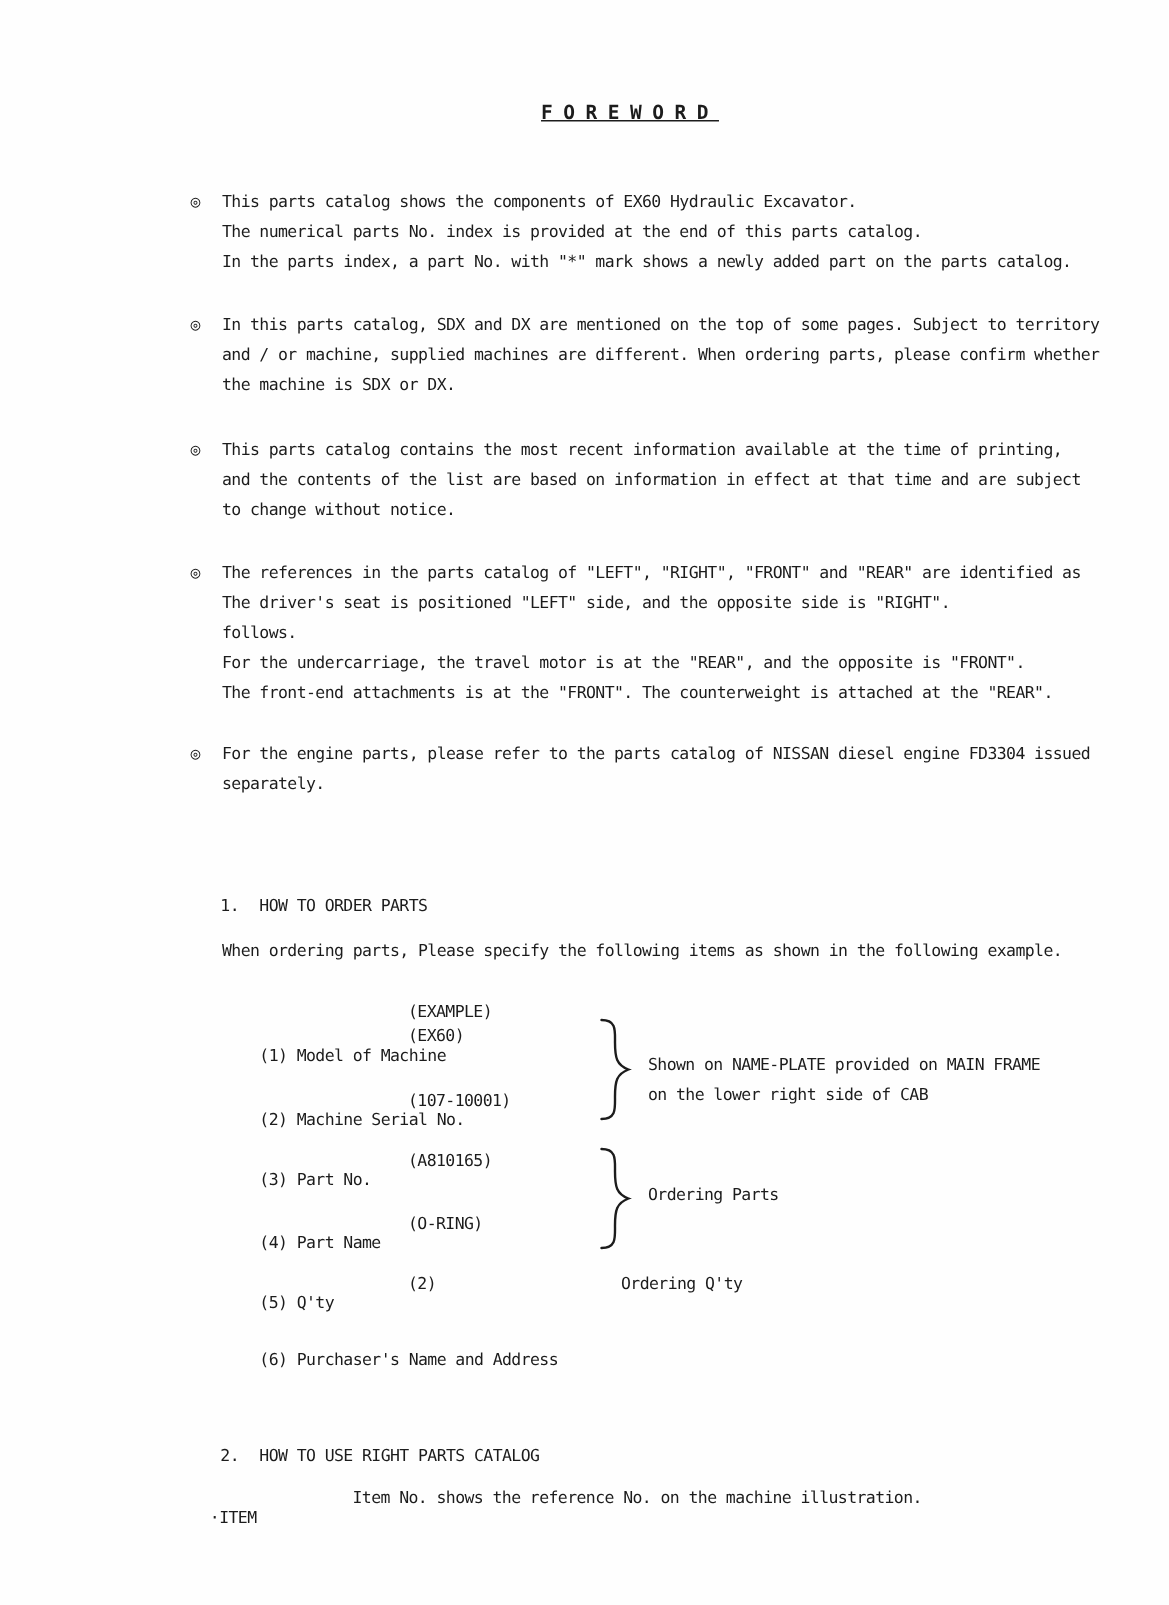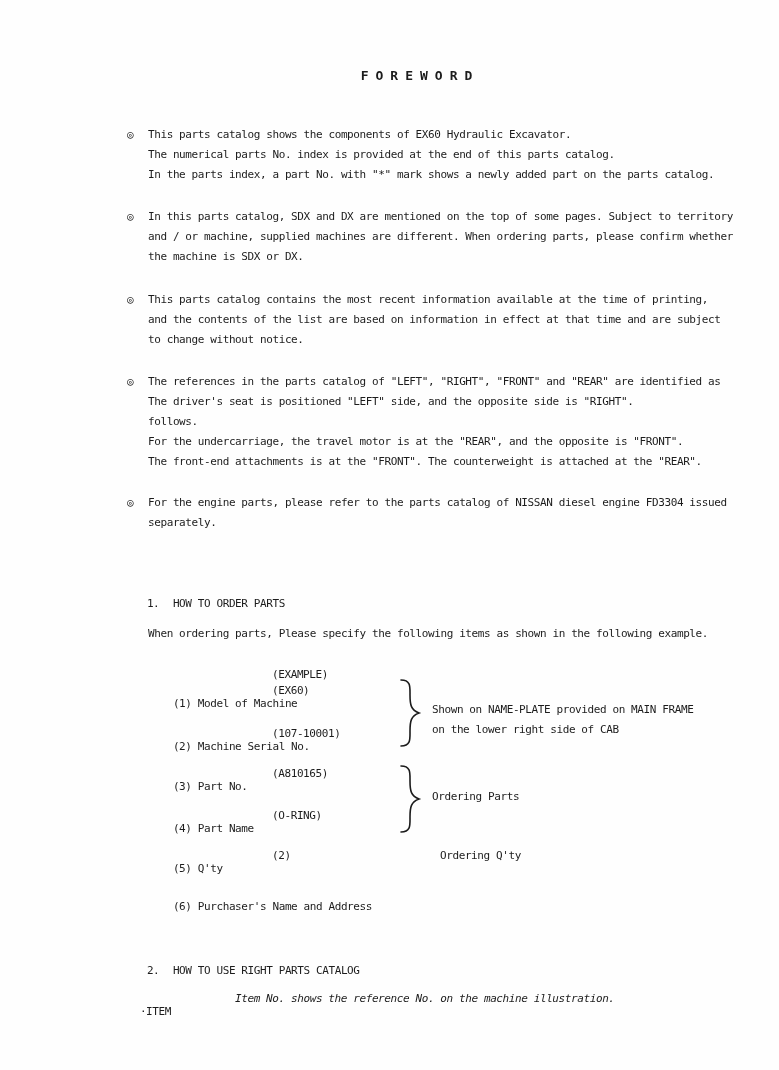--- a/index.html
+++ b/index.html
@@ -9,42 +9,42 @@
     background:#fefefe;
     font-family:"DejaVu Sans Mono","Liberation Mono",monospace;
     font-size:11px;
     letter-spacing:-0.4px;
     color:#1c1c1c;
     overflow:hidden;
   }
   .title{
     position:absolute;top:68px;left:62px;width:716px;
     text-align:center;
-    font-size:13px;font-weight:bold;letter-spacing:7px;
+    font-size:13px;font-weight:bold;letter-spacing:7px;text-decoration:underline;
   }
   .bullet{
     position:absolute;left:127px;
     display:flex;align-items:flex-start;
   }
   .bullet .marker{
     width:21px;flex:0 0 21px;
     font-size:11px;line-height:20px;letter-spacing:0;
   }
   .bullet .lines div{line-height:20px;white-space:pre;}
   .sec-head{position:absolute;left:122px;white-space:pre;}
   .sec-head .num{display:inline-block;width:26px;}
   .plain{position:absolute;white-space:pre;line-height:20px;}
   .item-row{position:absolute;left:148px;width:620px;white-space:pre;}
   .item-row .val{position:absolute;left:124px;top:0;}
-  .item-row .note{position:absolute;left:292px;top:0;}
+  .item-row .note{position:absolute;left:266px;top:0;}
   .brace{position:absolute;}
   .note-block{position:absolute;left:432px;}
   .note-block div{line-height:20px;white-space:pre;}
   .entry-row{position:absolute;left:115px;white-space:pre;}
-  .entry-row .desc{position:absolute;left:120px;top:0;white-space:pre;font-style:italic;}
+  .entry-row .desc{position:absolute;left:120px;top:0;white-space:pre;}
 </style>
 </head>
 <body>
 
 <div class="page">
 
   <div class="title">FOREWORD</div>
 
   <div class="bullet" style="top:125px;">
     <span class="marker">◎</span>

